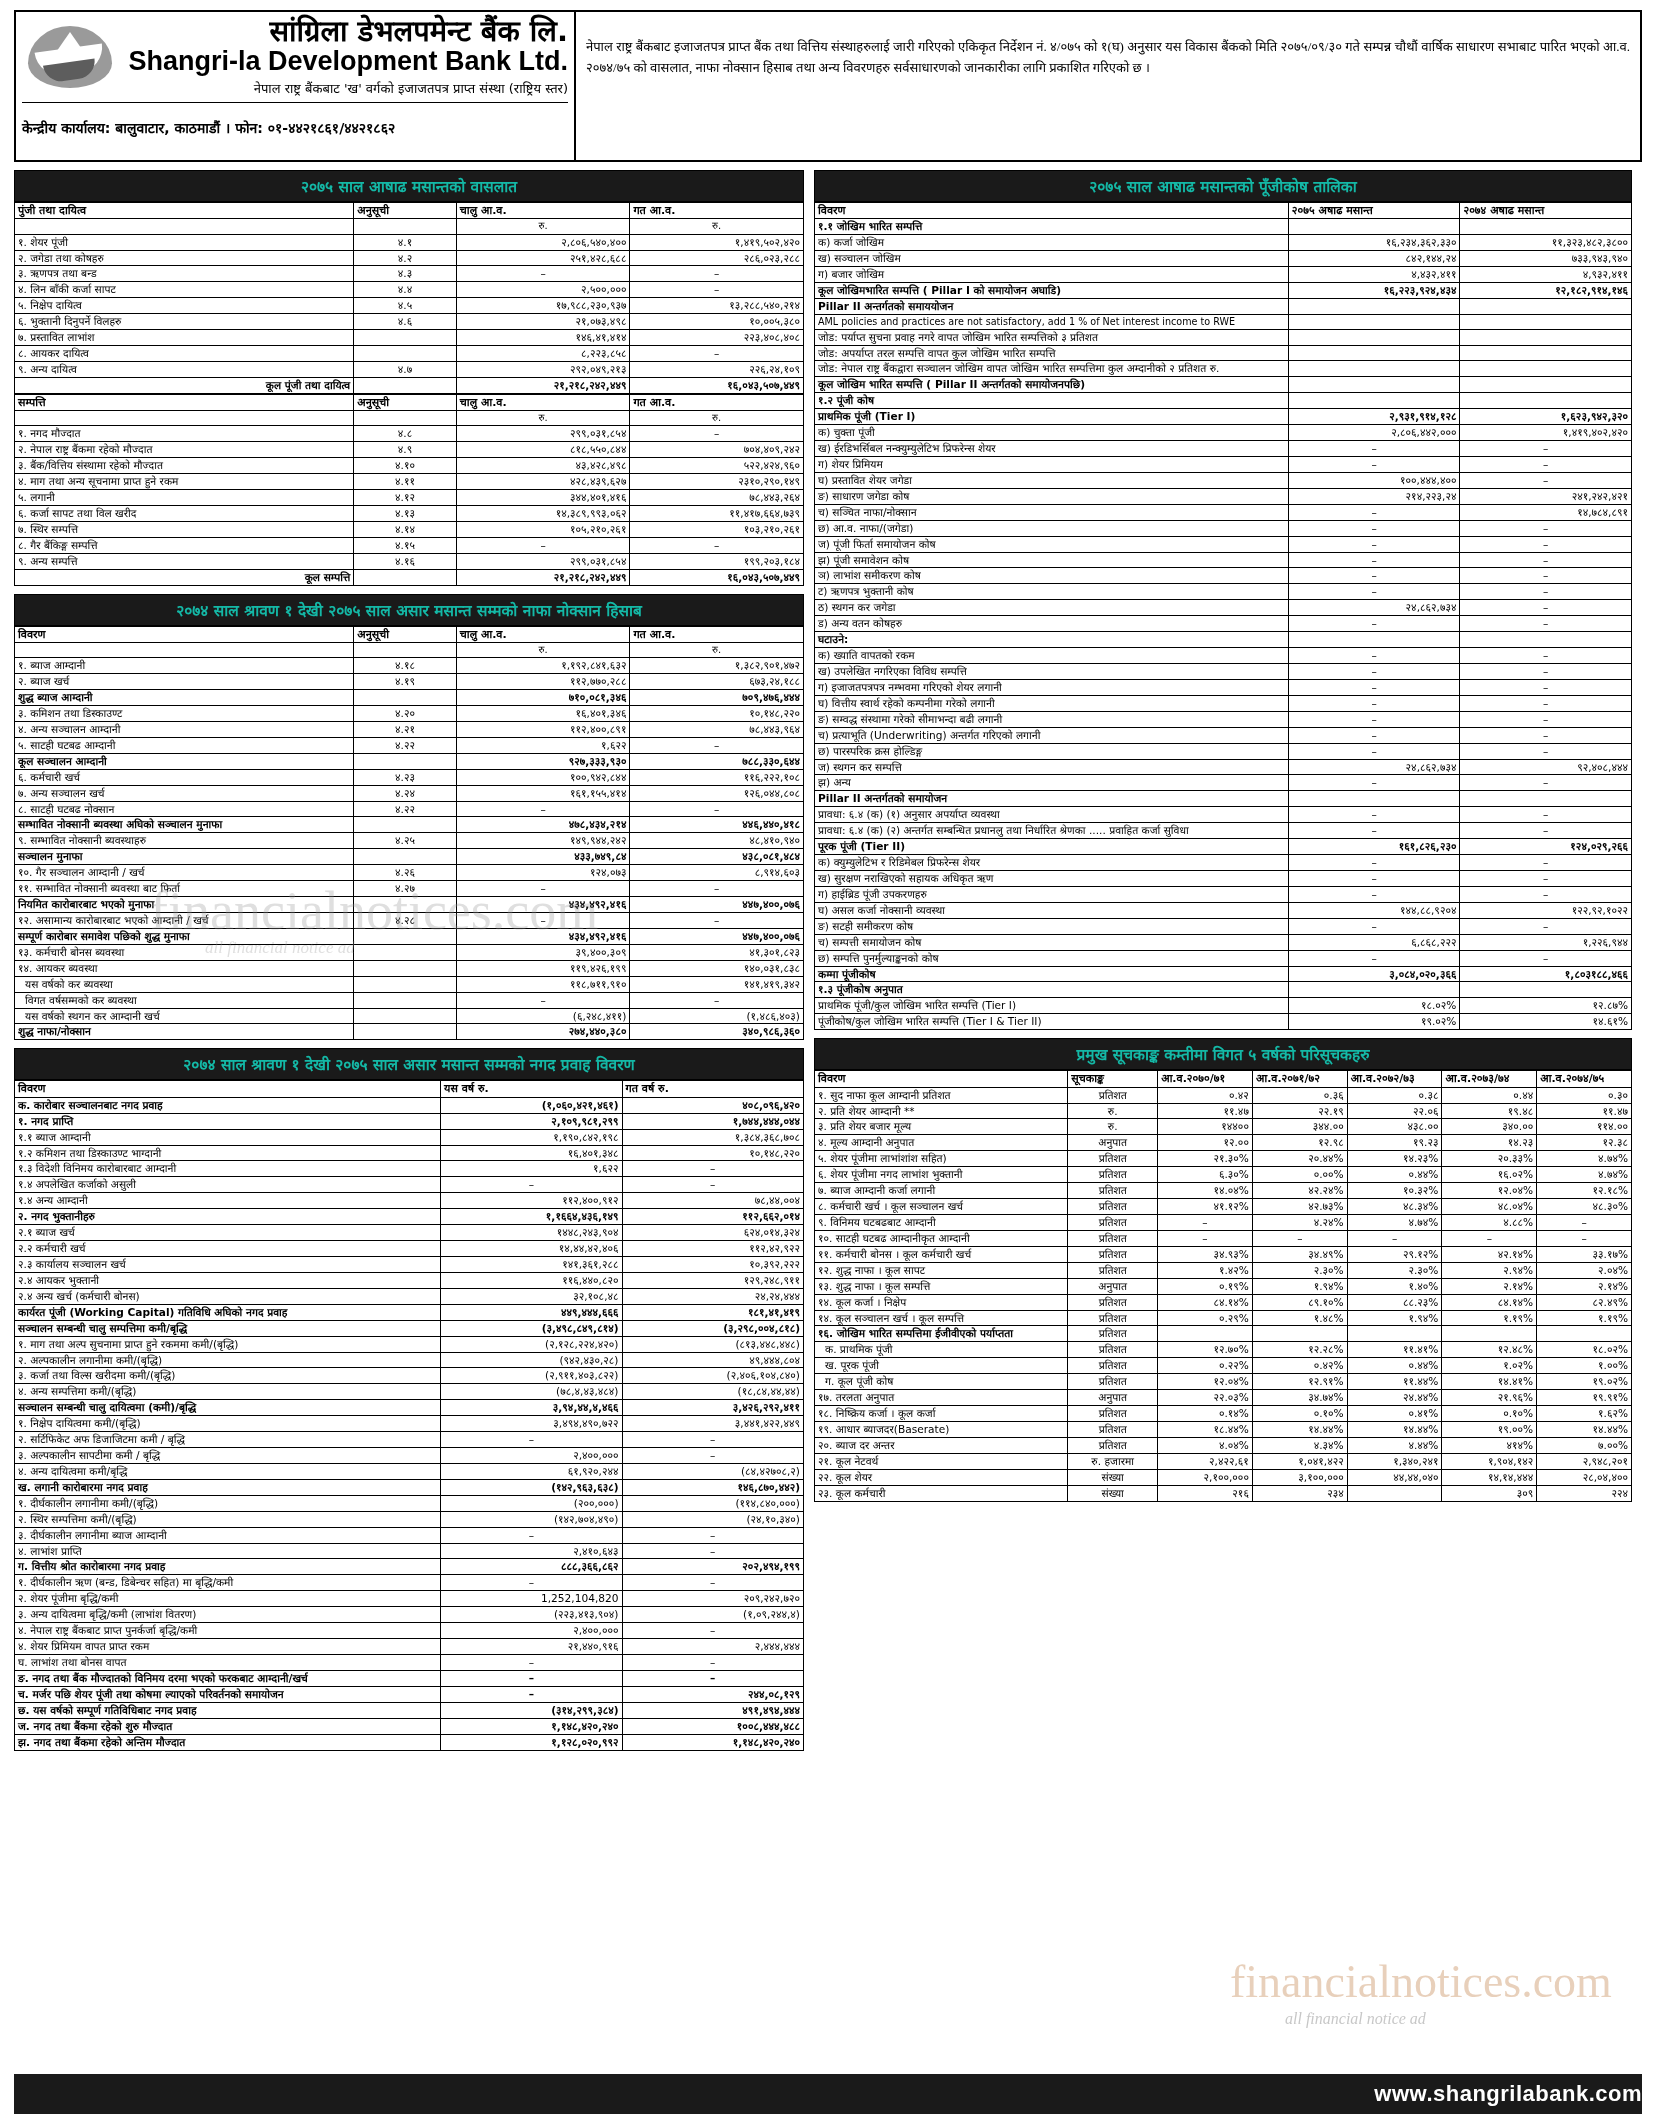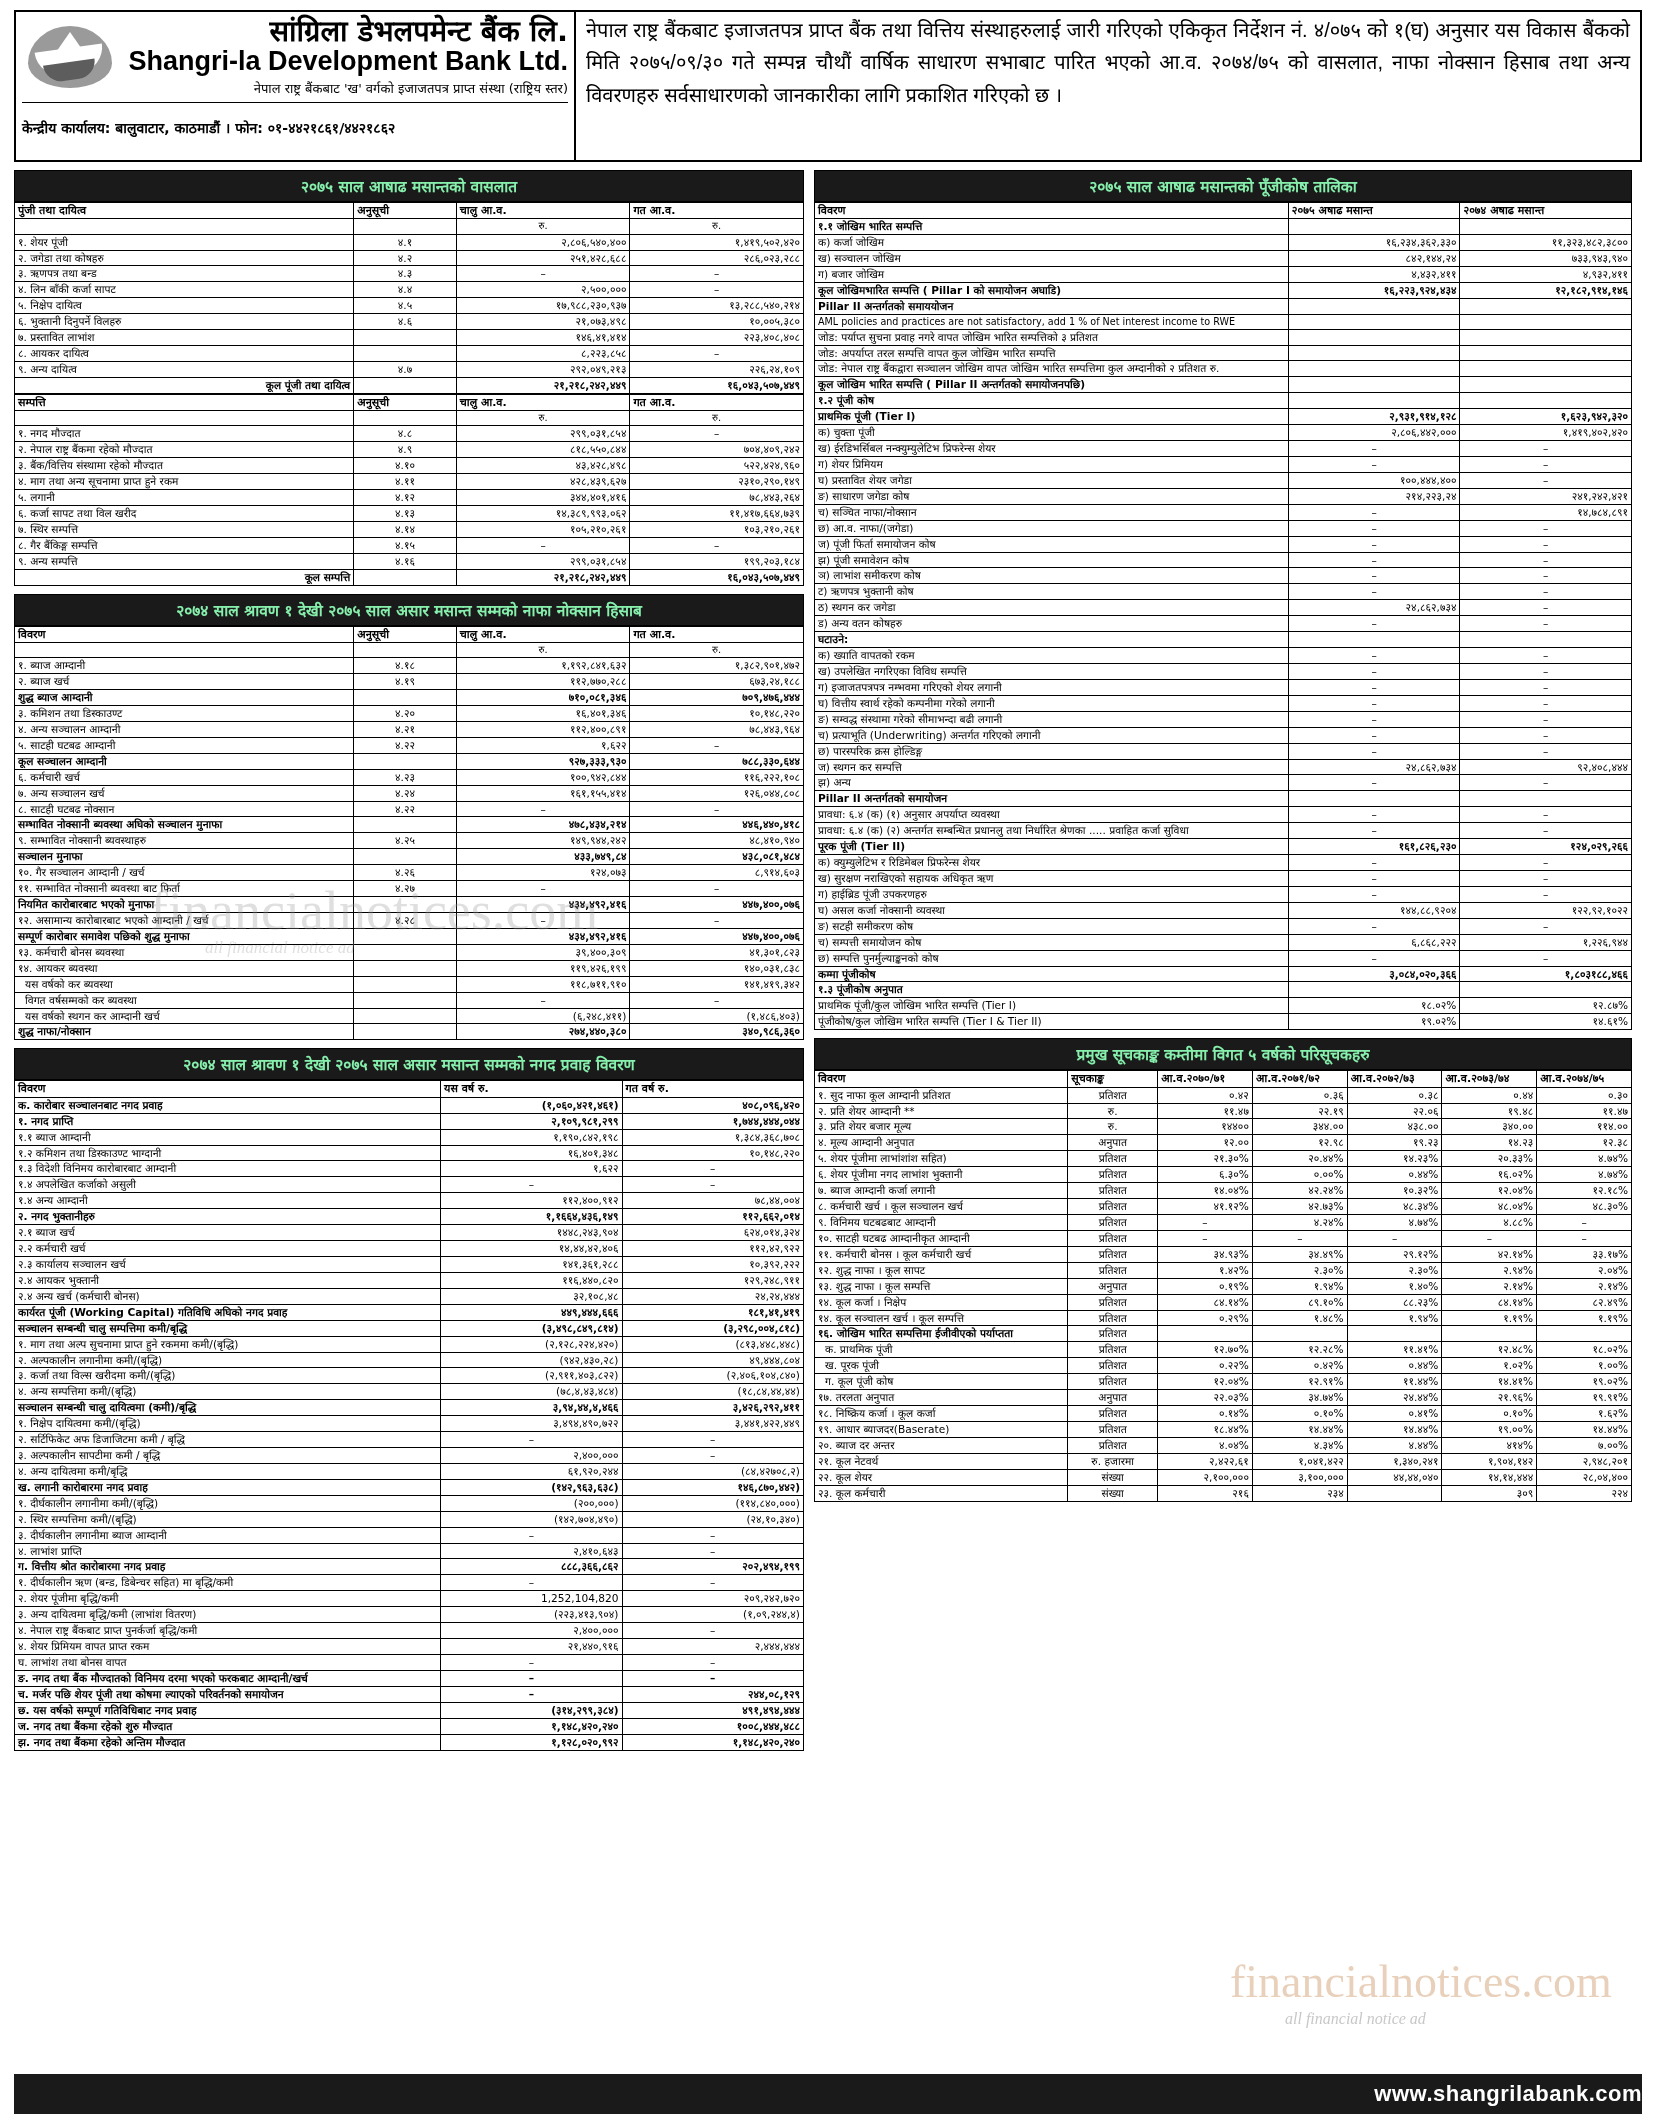--- a/index.html
+++ b/index.html
@@ -71,33 +71,33 @@
     font-family: "DejaVu Sans", sans-serif;
   }
   .addr-line {
     border-top: 1.5px solid #000;
     margin-top: 5px; padding-top: 15px;
     font-size: 14px; font-weight: bold;
     font-family: "DejaVu Sans", sans-serif;
   }
   .header-text {
     flex: 1;
-    padding: 2px 10px;
-    font-size: 20px;
+    padding: 24px 10px;
+    font-size: 13px;
     line-height: 1.62;
-    font-family: Liberation Sans, sans-serif;
+    font-family: Liberation Serif, serif;
     text-align: justify;
   }
   
   .columns { display:flex; gap: 10px; margin-top: 8px; }
   .col-left { width: 790px; }
   .col-right { width: 818px; }
   .block { margin-bottom: 8px; }
   .block-title {
-    background: #1a1a1a; color: #86efac;
+    background: #1a1a1a; color: #14b8a6;
     text-align: center;
     font-weight: bold;
     font-size: 15.5px;
     padding: 4px 2px;
     font-family: "DejaVu Sans", sans-serif;
     border: 1px solid #000;
   }
   table.t {
     width: 100%;
     border-collapse: collapse;

